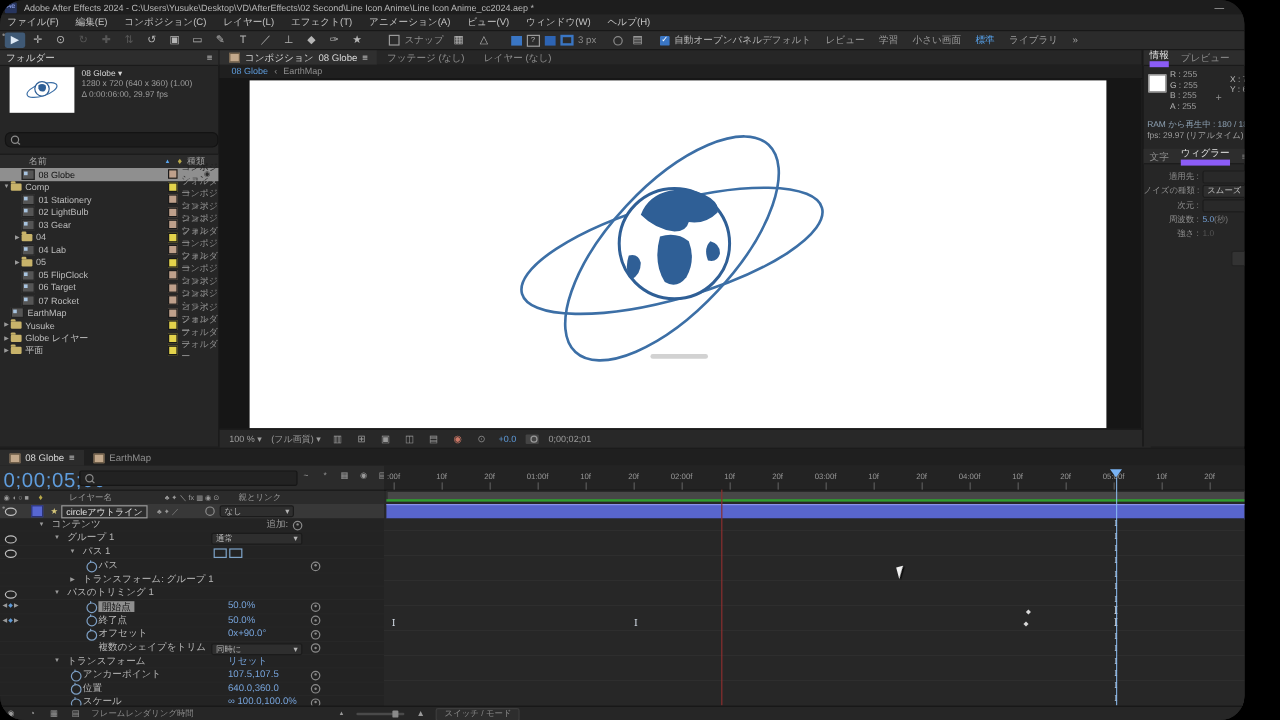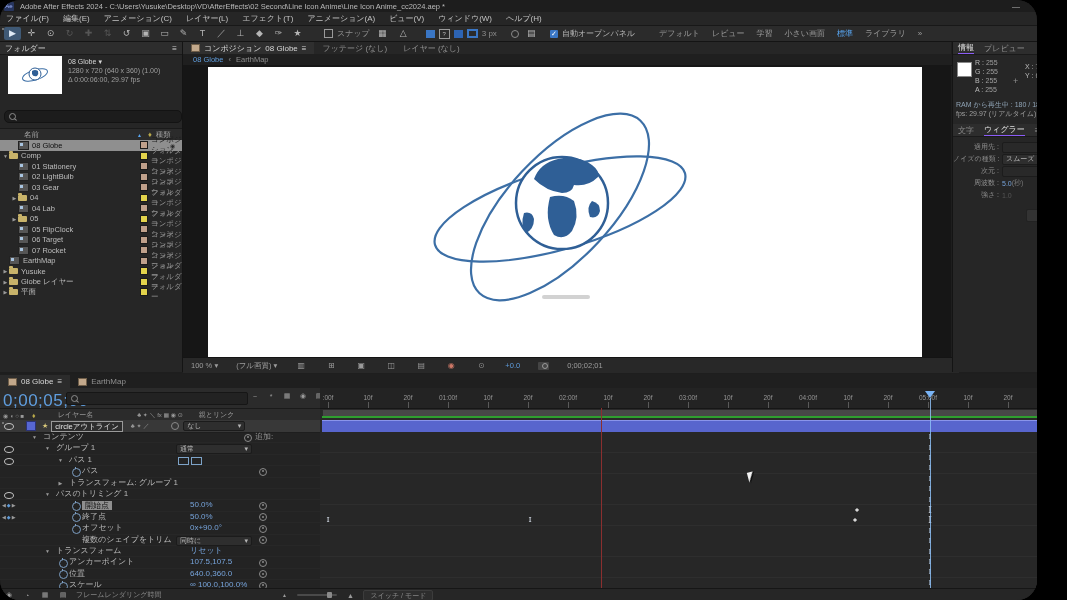--- a/index.html
+++ b/index.html
@@ -46,28 +46,28 @@
   .chip{width:6px;height:6px;border:1px solid #1a1a1a;position:absolute;left:140px;}
   .ptype{position:absolute;left:151px;color:#909090;}
   .prow.sel .ptype{color:#1c1c1c;}
   
   #viewer-tabs{left:183px;top:42px;width:768px;height:12px;background:#262626;display:flex;align-items:center;font-size:8px;border-bottom:1px solid #161616;}
   .vtab{padding:0 8px;height:12px;display:flex;align-items:center;gap:4px;color:#8f8f8f;}
   .vtab.active{background:#2f2f2f;color:#d8d8d8;}
   #crumb{left:183px;top:54px;width:768px;height:11px;background:#1f1f1f;display:flex;align-items:center;gap:5px;font-size:7.5px;padding-left:10px;border-bottom:1px solid #141414;}
   #canvas-zone{left:183px;top:65px;width:768px;height:292px;background:#161616;}
   #canvas{left:208px;top:67px;width:714px;height:290px;background:#fff;}
-  #viewer-bottom{left:183px;top:357px;width:768px;height:15px;background:#282828;display:flex;align-items:center;gap:18px;font-size:7.5px;color:#9d9d9d;padding-left:8px;border-top:1px solid #141414;}
+  #viewer-bottom{left:183px;top:357px;width:768px;height:15px;background:#282828;display:flex;align-items:center;gap:8px;font-size:7.5px;color:#9d9d9d;padding-left:8px;border-top:1px solid #141414;}
   .vb-icon{width:12px;height:9px;text-align:center;font-size:8px;line-height:9px;color:#9a9a9a;}
   .cam{width:11px;height:8px;background:#444;border-radius:1px;position:relative;}
   .cam:after{content:"";position:absolute;left:3.5px;top:1.5px;width:4px;height:4px;border:1px solid #999;border-radius:50%;}
   
   #rightpanel{left:952px;top:42px;width:115px;height:330px;background:#262626;border-left:1px solid #141414;}
   .rtabs{height:12px;display:flex;align-items:center;gap:10px;font-size:8px;padding:0 5px;background:#2d2d2d;border-bottom:1px solid #1a1a1a;color:#8f8f8f;}
-  .rtab-active{color:#e0e0e0;border-bottom:1px solid #8b5cf6;}
+  .rtab-active{color:#e0e0e0;border-bottom:5px solid #8b5cf6;}
   #info-swatch{left:4px;top:20px;width:13px;height:13px;background:#fff;border:1px solid #888;}
   .kv{font-size:7px;line-height:9px;color:#9f9f9f;}
   .kv b{color:#b9b9b9;font-weight:normal;}
   #wiggler{left:0;top:82px;width:115px;position:absolute;}
   .wrow{height:12px;display:flex;align-items:center;font-size:7px;color:#8f8f8f;}
   .wlabel{width:46px;text-align:right;margin-right:3px;white-space:nowrap;}
   .wdrop{width:56px;height:9px;background:#2e2e2e;border:1px solid #1c1c1c;border-radius:2px;font-size:7px;color:#bbb;display:flex;align-items:center;justify-content:space-between;padding:0 3px;}
   .wdrop.dis{color:#555;background:#292929;}
   .wbtn{width:34px;height:11px;background:#333;border:1px solid #222;border-radius:2px;color:#777;font-size:7px;text-align:center;line-height:11px;}
   
@@ -131,21 +131,21 @@
     <div style="margin-left:auto" class="flex">
       <div class="winbtn">—</div>
       <div class="winbtn">▢</div>
       <div class="winbtn">×</div>
     </div>
   </div>
 
   <div id="menubar" class="abs flex">
       <span class="menu-item">ファイル(F)</span>
       <span class="menu-item">編集(E)</span>
-      <span class="menu-item">アニメーション(C)</span>
+      <span class="menu-item">コンポジション(C)</span>
       <span class="menu-item">レイヤー(L)</span>
       <span class="menu-item">エフェクト(T)</span>
       <span class="menu-item">アニメーション(A)</span>
       <span class="menu-item">ビュー(V)</span>
       <span class="menu-item">ウィンドウ(W)</span>
       <span class="menu-item">ヘルプ(H)</span>
     </div>
 
   <div id="toolbar" class="abs flex">
     <div id="tools" class="flex" style="gap:2px;padding-left:4px;">
@@ -180,21 +180,21 @@
       <span class="txt8 dim">3 px</span>
     </div>
     <div class="flex" style="gap:4px;margin-left:14px;">
       <span class="pick" style="position:static;display:inline-block;"></span>
       <span class="tool">▤</span>
     </div>
     <div class="flex" style="gap:4px;margin-left:10px;">
       <span class="chkbox">✓</span>
       <span class="txt8" style="color:#b5b5b5;">自動オープンパネル</span>
     </div>
-    <div id="workspaces" class="flex" style="margin-left:24px;">
+    <div id="workspaces" class="flex" style="">
         <span class="ws">デフォルト</span>
         <span class="ws">レビュー</span>
         <span class="ws">学習</span>
         <span class="ws">小さい画面</span>
         <span class="ws active">標準</span>
         <span class="ws">ライブラリ</span>
       </div>
     <span class="ws">»</span>
     <span class="tool" style="margin-left:auto;margin-right:4px;">⊞</span>
   </div>
@@ -491,21 +491,21 @@
     <span class="pick" style="position:static;margin-left:22px;"></span>
     <span class="ddrop" style="position:static;width:54px;margin-left:4px;">
       <span>なし</span>
         <span>▾</span>
     </span>
   </div>
   <div id="prop-rows" class="abs">
       <div class="trow">
         <span class="twirl" style="position: absolute; top: 0px; line-height: 10.4px; left: 31px;">▼</span>
         <span class="nm" style="left: 43px;">コンテンツ</span>
-        <span style="position: absolute; left: 222px; line-height: 10.4px; color: rgb(154, 154, 154); margin-left: 33px;">追加:</span>
+        <span style="position: absolute; left: 222px; line-height: 10.4px; color: rgb(154, 154, 154);">追加:</span>
         <span class="pick" style="left: 244px;"></span>
       </div>
       <div class="trow">
         <span class="eye"></span>
         <span class="twirl" style="position: absolute; top: 0px; line-height: 10.4px; left: 44px;">▼</span>
         <span class="nm" style="left: 56px;">グループ 1</span>
         <span class="ddrop">
           <span>通常</span>
           <span>▾</span>
         </span>

